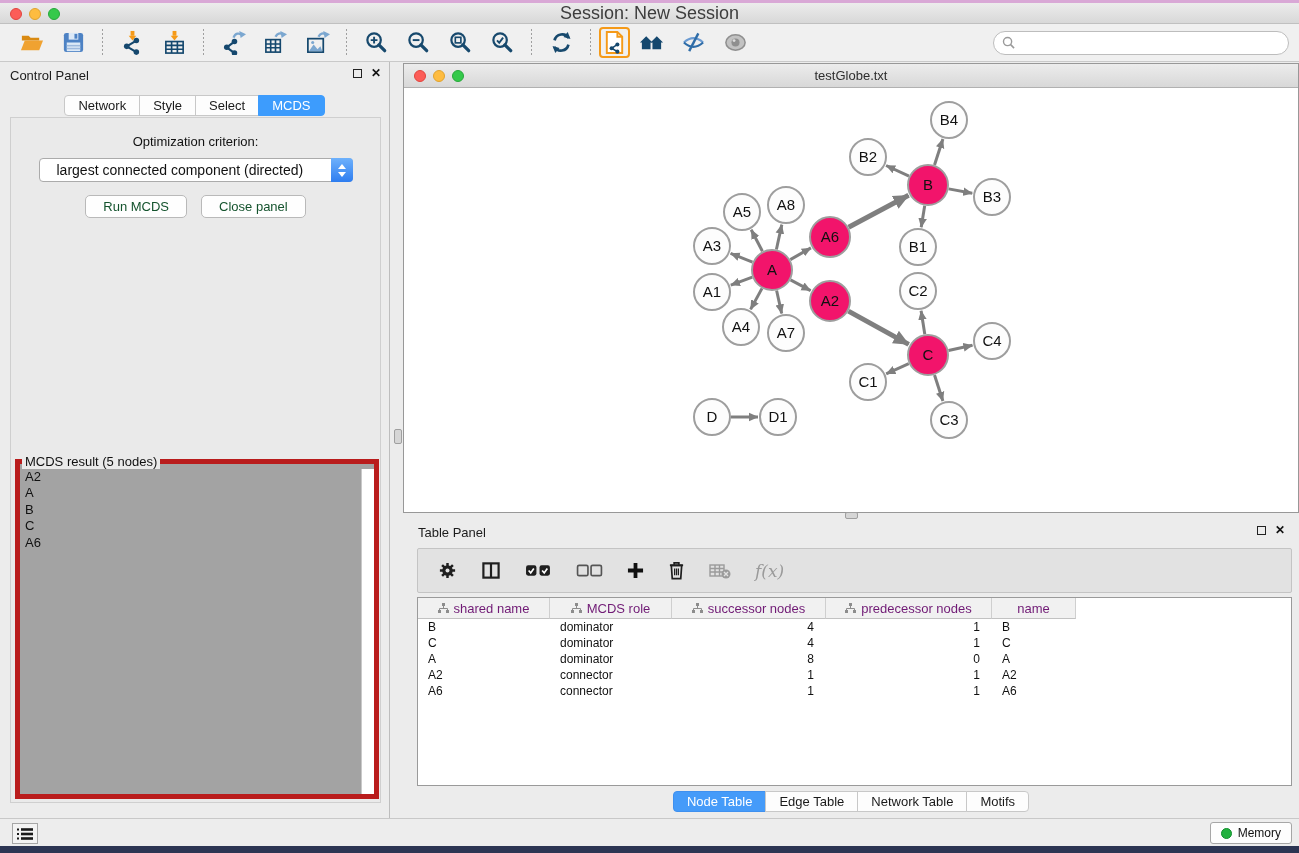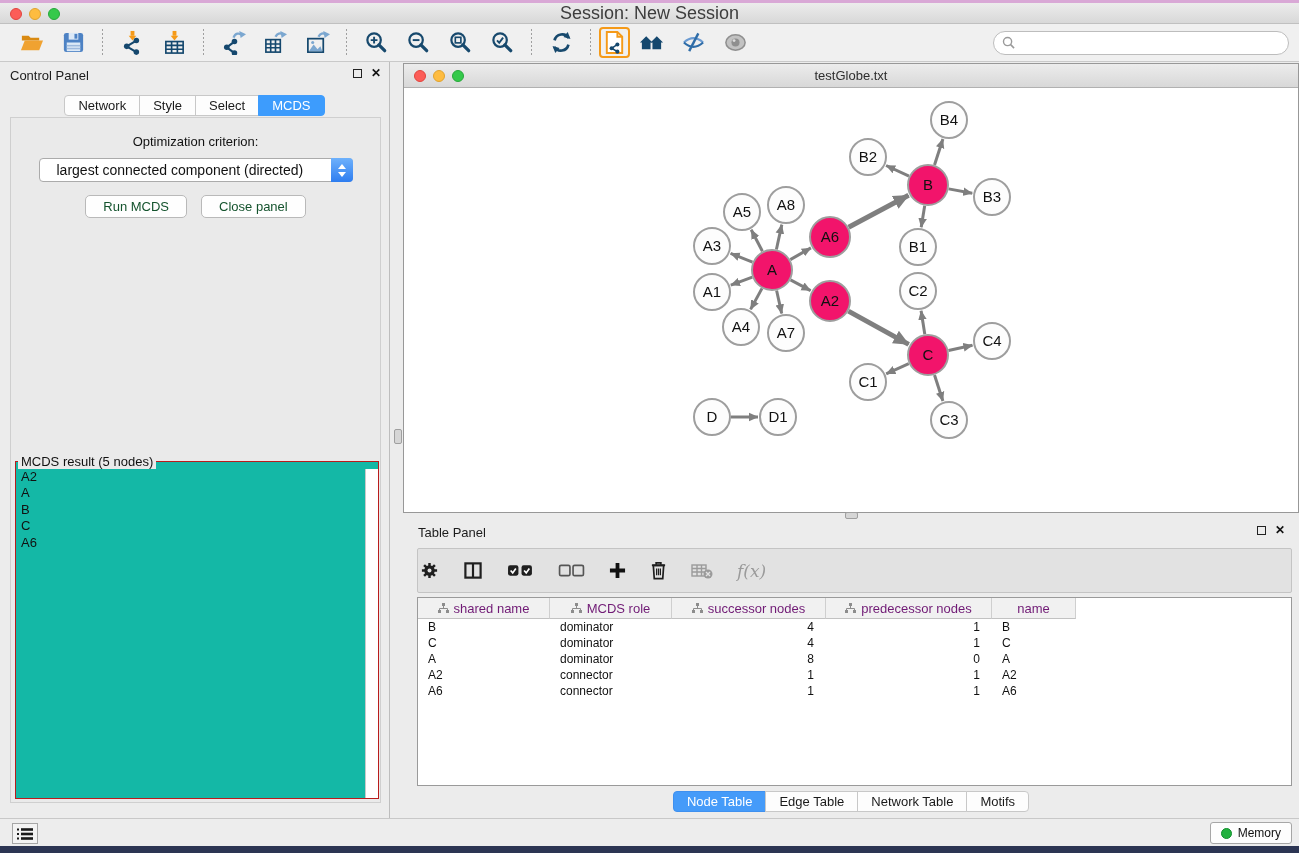--- a/index.html
+++ b/index.html
@@ -48,41 +48,41 @@
   .crit-label { margin-top:16px; text-align:center; font-size:13px; color:#111; }
   .combo { position:relative; margin:9px auto 0; width:314px; height:24px; background:#fff; border:1px solid #ababab; border-radius:4px; }
   .combo .val { font-size:14px; line-height:22px; padding-left:17px; color:#111; white-space:nowrap; }
   .combo .stepper { position:absolute; right:-1px; top:-1px; width:22px; height:24px; background:linear-gradient(#6eb1fc,#2e7df0);
     border-radius:0 4px 4px 0; display:flex; flex-direction:column; align-items:center; justify-content:center; gap:3px; }
   .tri-up { width:0; height:0; border-left:4px solid transparent; border-right:4px solid transparent; border-bottom:5px solid #fff; }
   .tri-down { width:0; height:0; border-left:4px solid transparent; border-right:4px solid transparent; border-top:5px solid #fff; }
   .btn-row { margin-top:13px; display:flex; justify-content:center; gap:14px; }
   .mac-btn { font-family:"Liberation Sans",sans-serif; font-size:13px; padding:3px 17px; background:#fefefe;
     border:1px solid #b9b9b9; border-radius:5px; color:#14532d; }
-  .result-box { position:absolute; left:4px; right:1px; top:336px; bottom:3px; border:1px solid #b91c1c; background:#14b8a6; margin:0; padding:0; }
+  .result-box { position:absolute; left:4px; right:1px; top:336px; bottom:3px; border:5px solid #b91c1c; background:#a3a3a3; margin:0; padding:0; }
   .result-box legend { font-size:13px; color:#111; background:#eaeaea; padding:0 3px; margin-left:2px; }
   .result-list { position:absolute; left:0; right:14px; top:0; bottom:0; overflow:hidden; }
   .result-item { font-size:13px; line-height:16.4px; padding-left:5px; color:#111; }
   .result-scroll { position:absolute; right:0; top:0; bottom:0; width:13px; background:#fff; border-left:1px solid #c9c9c9; }
   .split-handle-v { position:absolute; left:394px; top:367px; width:8px; height:15px; background:#d6d6d6; border:1px solid #9f9f9f; border-radius:2px; }
   .split-handle-h { position:absolute; left:845px; top:450px; width:13px; height:7px; background:#d6d6d6; border:1px solid #9f9f9f; border-radius:2px; z-index:3; }
 
   
   .network-window { position:absolute; left:403px; top:1px; width:896px; height:450px; background:#fff; border:1px solid #989898; }
   .nw-titlebar { position:relative; height:24px; background:linear-gradient(#ececec,#d8d8d8); border-bottom:1px solid #b1b1b1; }
   .nw-titlebar .lights { top:6px; }
   .nw-titlebar .title { text-align:center; font-size:13px; line-height:23px; color:#2e2e2e; }
   .nw-canvas { position:relative; width:894px; height:424px; background:#fff; }
   .nw-canvas svg { position:absolute; left:0; top:0; }
 
   
   .table-panel { position:absolute; left:403px; top:458px; width:896px; height:298px; background:#ececec; }
   .tp-title { position:absolute; left:15px; top:5px; font-size:13px; color:#1c1c1c; }
   .tp-toolbar { position:absolute; left:14px; right:7px; top:28px; height:45px; background:#e2e2e2; border:1px solid #c4c4c4;
-    border-radius:2px; display:flex; align-items:center; padding-left:2px; gap:24px; }
+    border-radius:2px; display:flex; align-items:center; padding-left:20px; gap:24px; }
   .tp-tool { background:none; border:none; display:flex; align-items:center; cursor:default; }
   .fx { font-family:"DejaVu Serif", serif; font-style:italic; font-size:17px; color:#9a9a9a; }
   .tp-table { position:absolute; left:14px; right:7px; top:77px; bottom:32px; background:#fff; border:1px solid #9a9a9a; overflow:hidden; }
   .thead { display:flex; height:21px; }
   .th { background:#f1f1f1; border-right:1px solid #cfcfcf; border-bottom:1px solid #c2c2c2; display:flex; align-items:center;
     justify-content:center; gap:5px; font-size:13px; color:#701a75; }
   .thead .fill { flex:1; border-bottom:1px solid #fff; }
   .trow { display:flex; height:16px; }
   .td { font-size:12px; line-height:16px; color:#111; white-space:nowrap; overflow:hidden; }
   .td.left { padding-left:10px; text-align:left; }

